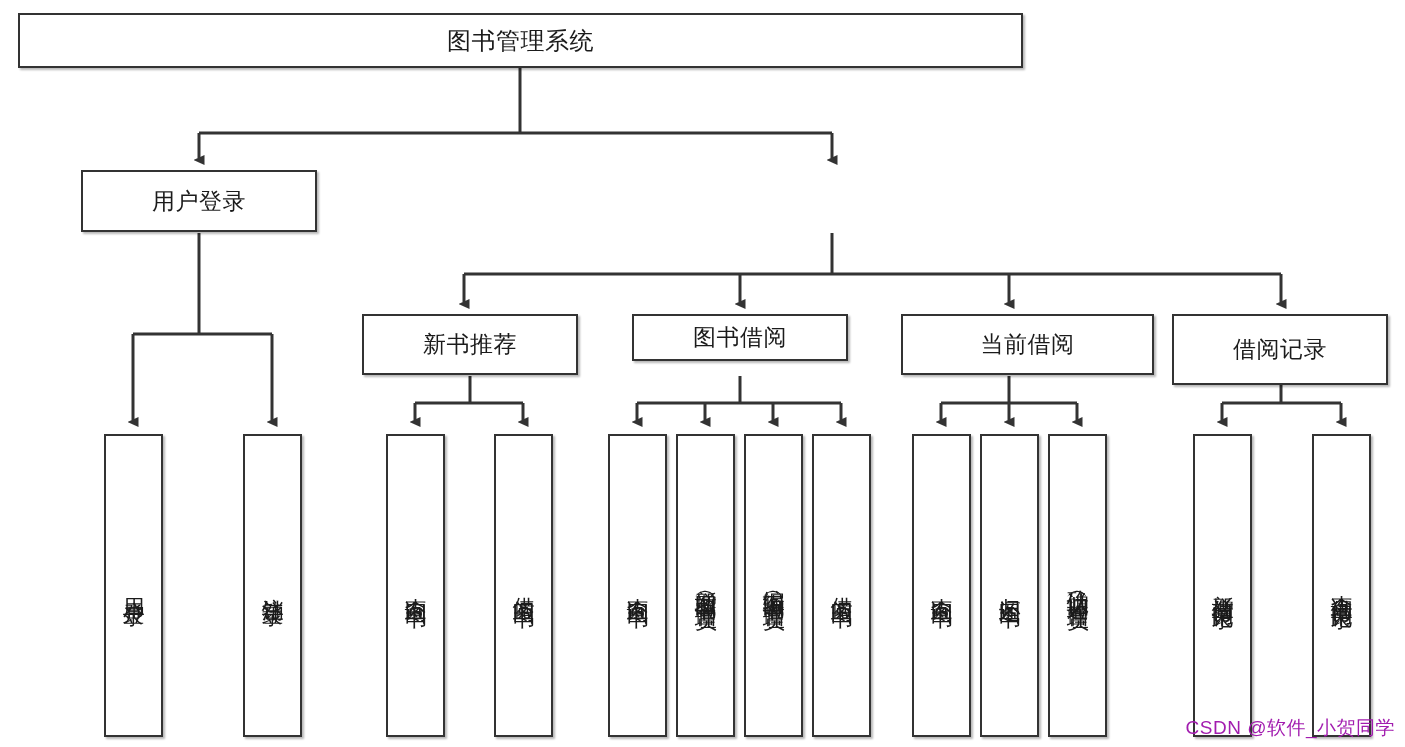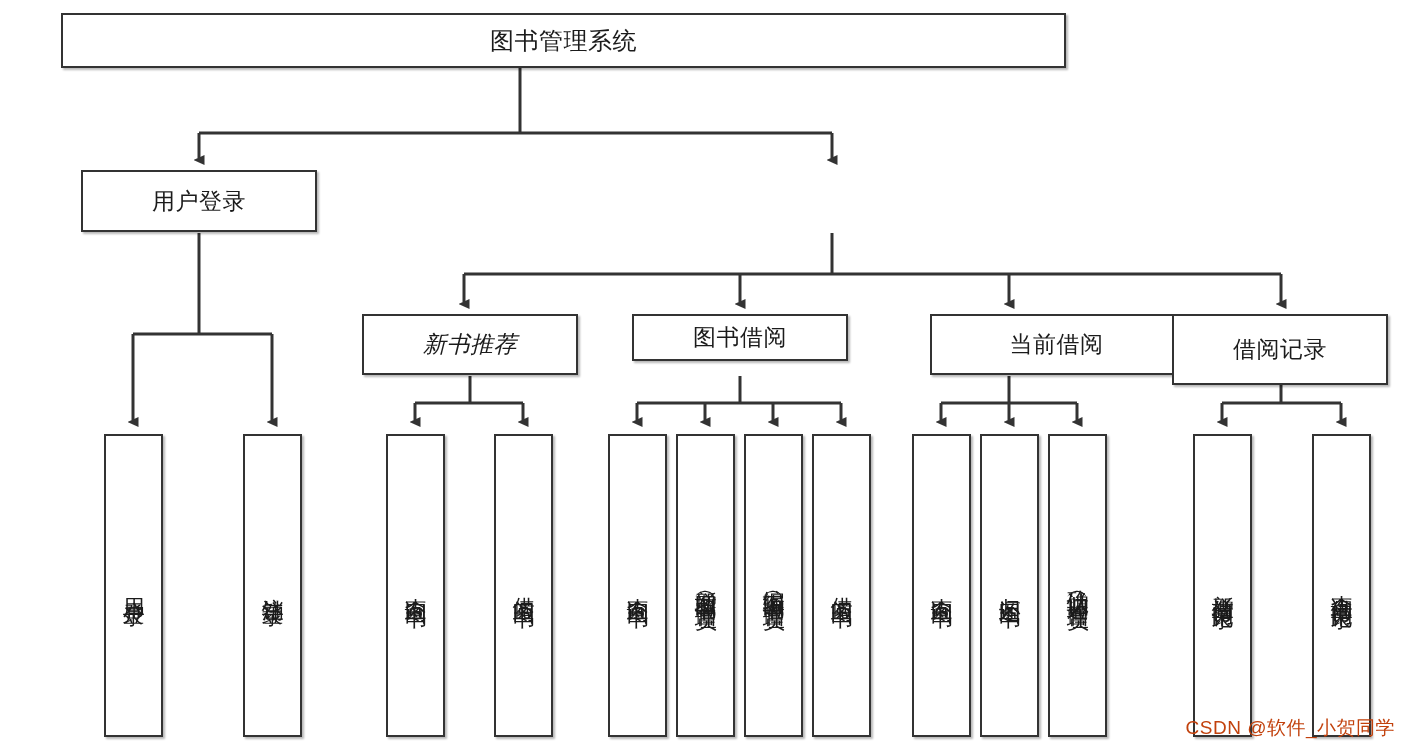--- a/index.html
+++ b/index.html
@@ -40,21 +40,20 @@
     text-align: center;
     z-index: 2;
   }
   .node-label {
     display: block;
     line-height: 1.25;
     letter-spacing: 0.5px;
   }
   .node.root {
     font-size: 24px;
-    margin-left: 43px;
   }
   .node.level2 {
     font-size: 23px;
   }
   .node.level3 {
     font-size: 23px;
   }
   .node.leaf {
     font-size: 22px;
     align-items: center;
@@ -65,21 +64,21 @@
     text-orientation: upright;
     letter-spacing: 3px;
     line-height: 1.2;
     white-space: nowrap;
   }
   .watermark {
     position: absolute;
     right: 10px;
     bottom: 6px;
     font-size: 19px;
-    color: #c2410c;
+    color: #a21caf;
     letter-spacing: 0.5px;
     white-space: nowrap;
     z-index: 3;
   }
 </style>
 </head>
 <body>
 
 <div id="diagram-canvas">
 
@@ -135,27 +134,27 @@
   </svg>
 
   <div class="node root" style="left:18px; top:13px; width:1005px; height:55px;">
     <span class="node-label">图书管理系统</span>
   </div>
 
   <div class="node level2" style="left:81px; top:170px; width:236px; height:62px;">
     <span class="node-label">用户登录</span>
   </div>
 
-  <div class="node level3" style="left:362px; top:314px; width:216px; height:61px;font-style:italic;">
+  <div class="node level3" style="left:362px; top:314px; width:216px; height:61px;">
     <span class="node-label">新书推荐</span>
   </div>
   <div class="node level3" style="left:632px; top:314px; width:216px; height:47px;">
     <span class="node-label">图书借阅</span>
   </div>
-  <div class="node level3" style="left:901px; top:314px; width:253px; height:61px;margin-left:29px;">
+  <div class="node level3" style="left:901px; top:314px; width:253px; height:61px;">
     <span class="node-label">当前借阅</span>
   </div>
   <div class="node level3" style="left:1172px; top:314px; width:216px; height:71px;">
     <span class="node-label">借阅记录</span>
   </div>
 
   <div class="node leaf" style="left:104px; top:434px; width:59px; height:303px;">
     <span class="node-label">用户登录</span>
   </div>
   <div class="node leaf" style="left:243px; top:434px; width:59px; height:303px;">

